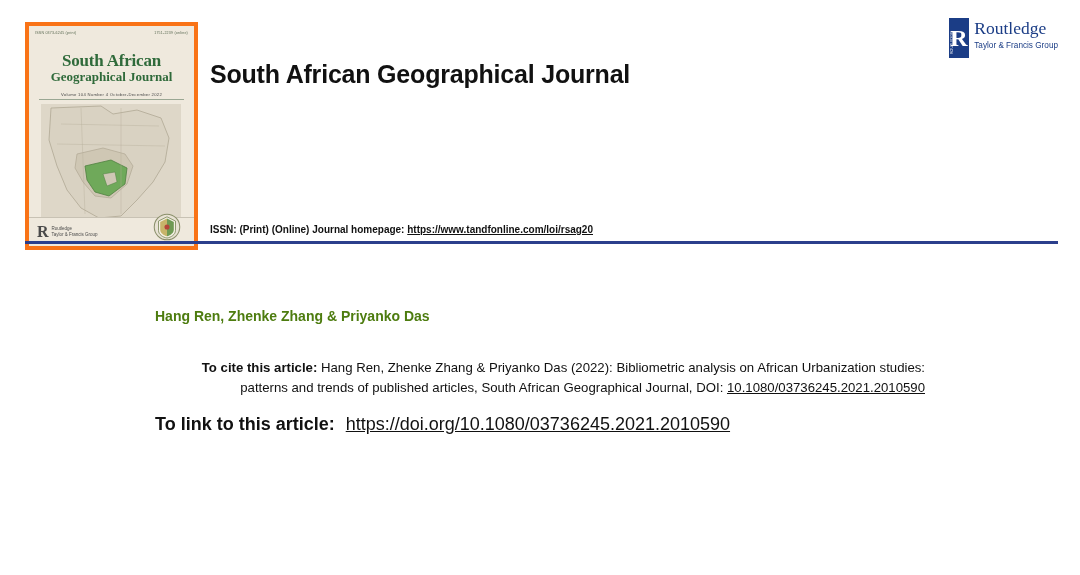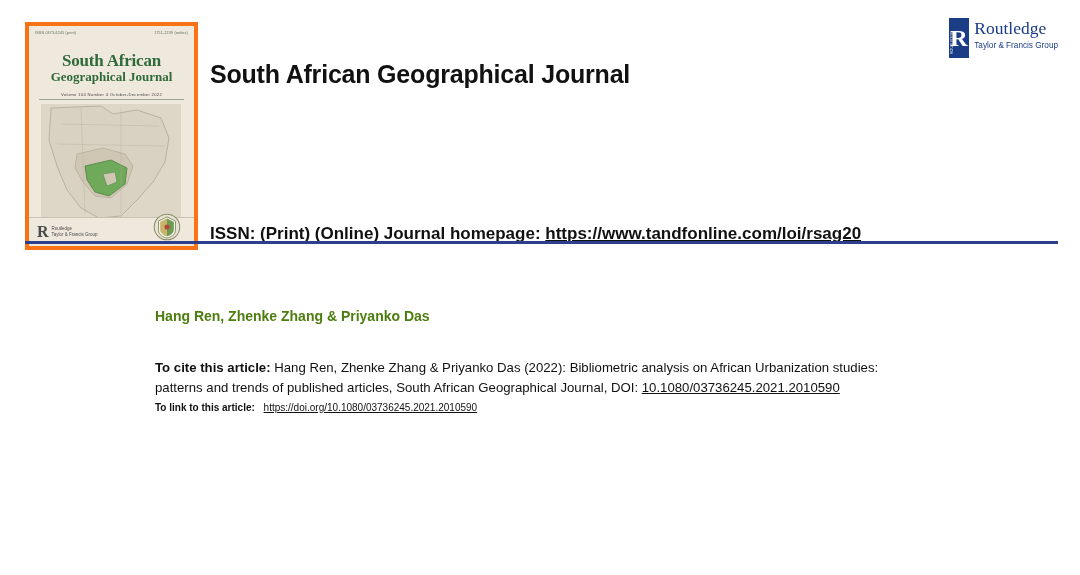--- a/index.html
+++ b/index.html
@@ -133,21 +133,21 @@
     font-size: 25px;
     font-weight: bold;
     color: #111111;
     letter-spacing: -0.2px;
   }
 
   .issn-line {
     position: absolute;
     left: 210px;
     top: 224px;
-    font-size: 17px;
+    font-size: 10px;
     font-weight: bold;
     color: #111111;
     white-space: nowrap;
   }
   .issn-line a {
     color: #111111;
     text-decoration: underline;
   }
 
   .publisher-logo {
@@ -207,29 +207,30 @@
     font-size: 14px;
     font-weight: bold;
     color: #4d7c0f;
   }
   .cite-block {
     margin-top: 34px;
     font-size: 13.2px;
     line-height: 1.5;
     color: #111111;
     max-width: 770px;
+    text-align: right;
   }
   .cite-block .lbl { font-weight: bold; }
   .cite-block a {
     color: #111111;
     text-decoration: underline;
   }
   .link-block {
-    margin-top: 4px;
-    font-size: 10px;
+    margin-top: 16px;
+    font-size: 18px;
     color: #111111;
   }
   .link-block .lbl { font-weight: bold; }
   .link-block a {
     color: #111111;
     text-decoration: underline;
     margin-left: 6px;
   }
 </style>
 </head>

